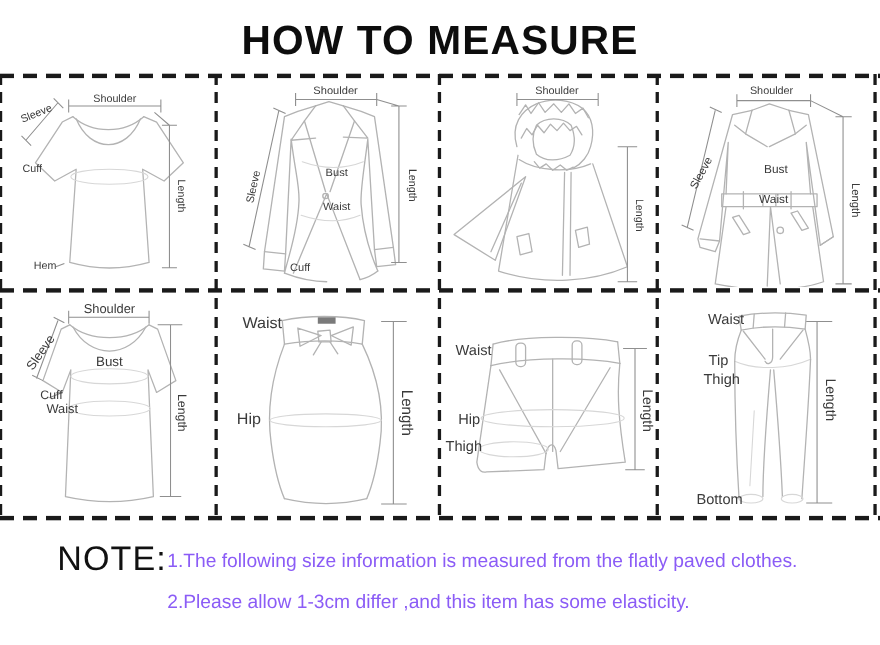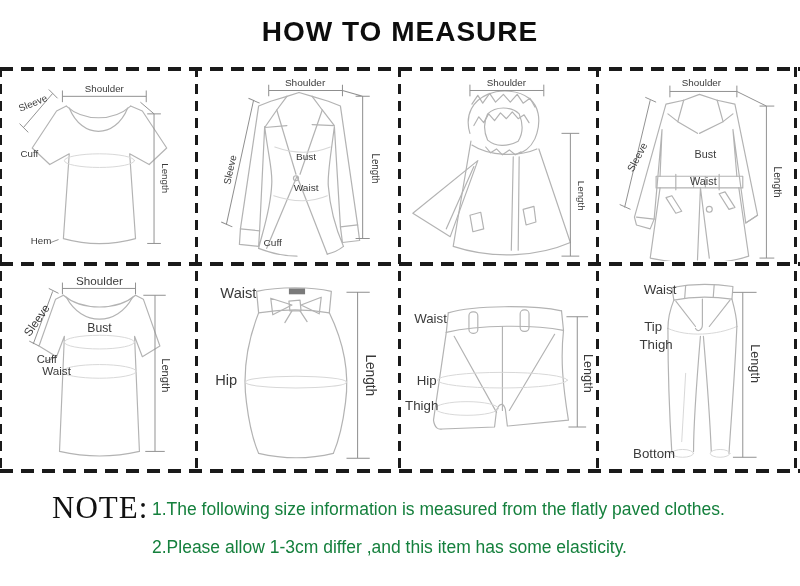--- a/index.html
+++ b/index.html
@@ -1,31 +1,31 @@
 <!DOCTYPE html>
 <html><head>
 <meta charset="utf-8">
 <style>
   html,body{margin:0;padding:0;}
   body{width:800px;height:586px;background:#ffffff;position:relative;overflow:hidden;
        font-family:"Liberation Sans",sans-serif;}
   .title{position:absolute;top:16px;left:0;right:0;text-align:center;
-         font-size:28px;font-weight:700;letter-spacing:1px;color:#0d0d0d;}
+         font-size:37px;font-weight:700;letter-spacing:1px;color:#0d0d0d;}
   .hline{position:absolute;height:4px;left:0;width:800px;
          background:repeating-linear-gradient(to right,#1a1a1a 0 13px,transparent 13px 21px);}
   .vline{position:absolute;width:3px;top:67px;height:406px;
          background:repeating-linear-gradient(to bottom,#1a1a1a 0 10px,transparent 10px 17px);}
   .panel{position:absolute;}
   .panel svg{width:100%;height:100%;display:block;}
   svg text{font-family:"Liberation Sans","DejaVu Sans",sans-serif;fill:#3a3a3a;}
   .g{stroke:#b3b3b3;fill:none;stroke-width:1.2;stroke-linejoin:round;stroke-linecap:round;}
   .gl{stroke:#d7d7d7;fill:none;stroke-width:1;}
   .d{stroke:#8f8f8f;fill:none;stroke-width:1;}
-  .note-label{position:absolute;left:52px;top:490px;font-size:31px;letter-spacing:1px;color:#111;font-family:Liberation Serif, serif;}
-  .note-line{position:absolute;left:152px;font-size:17.5px;color:#15803d;}
+  .note-label{position:absolute;left:52px;top:490px;font-size:31px;letter-spacing:1px;color:#111;}
+  .note-line{position:absolute;left:152px;font-size:17.5px;color:#8b5cf6;}
   .note-line.l1{top:499px;}
   .note-line.l2{top:537px;text-align:right;}
 </style>
 </head>
 <body>
 
 <div class="title">HOW TO MEASURE</div>
 
 <div class="hline" style="top:67px"></div>
 <div class="hline" style="top:262px"></div>

